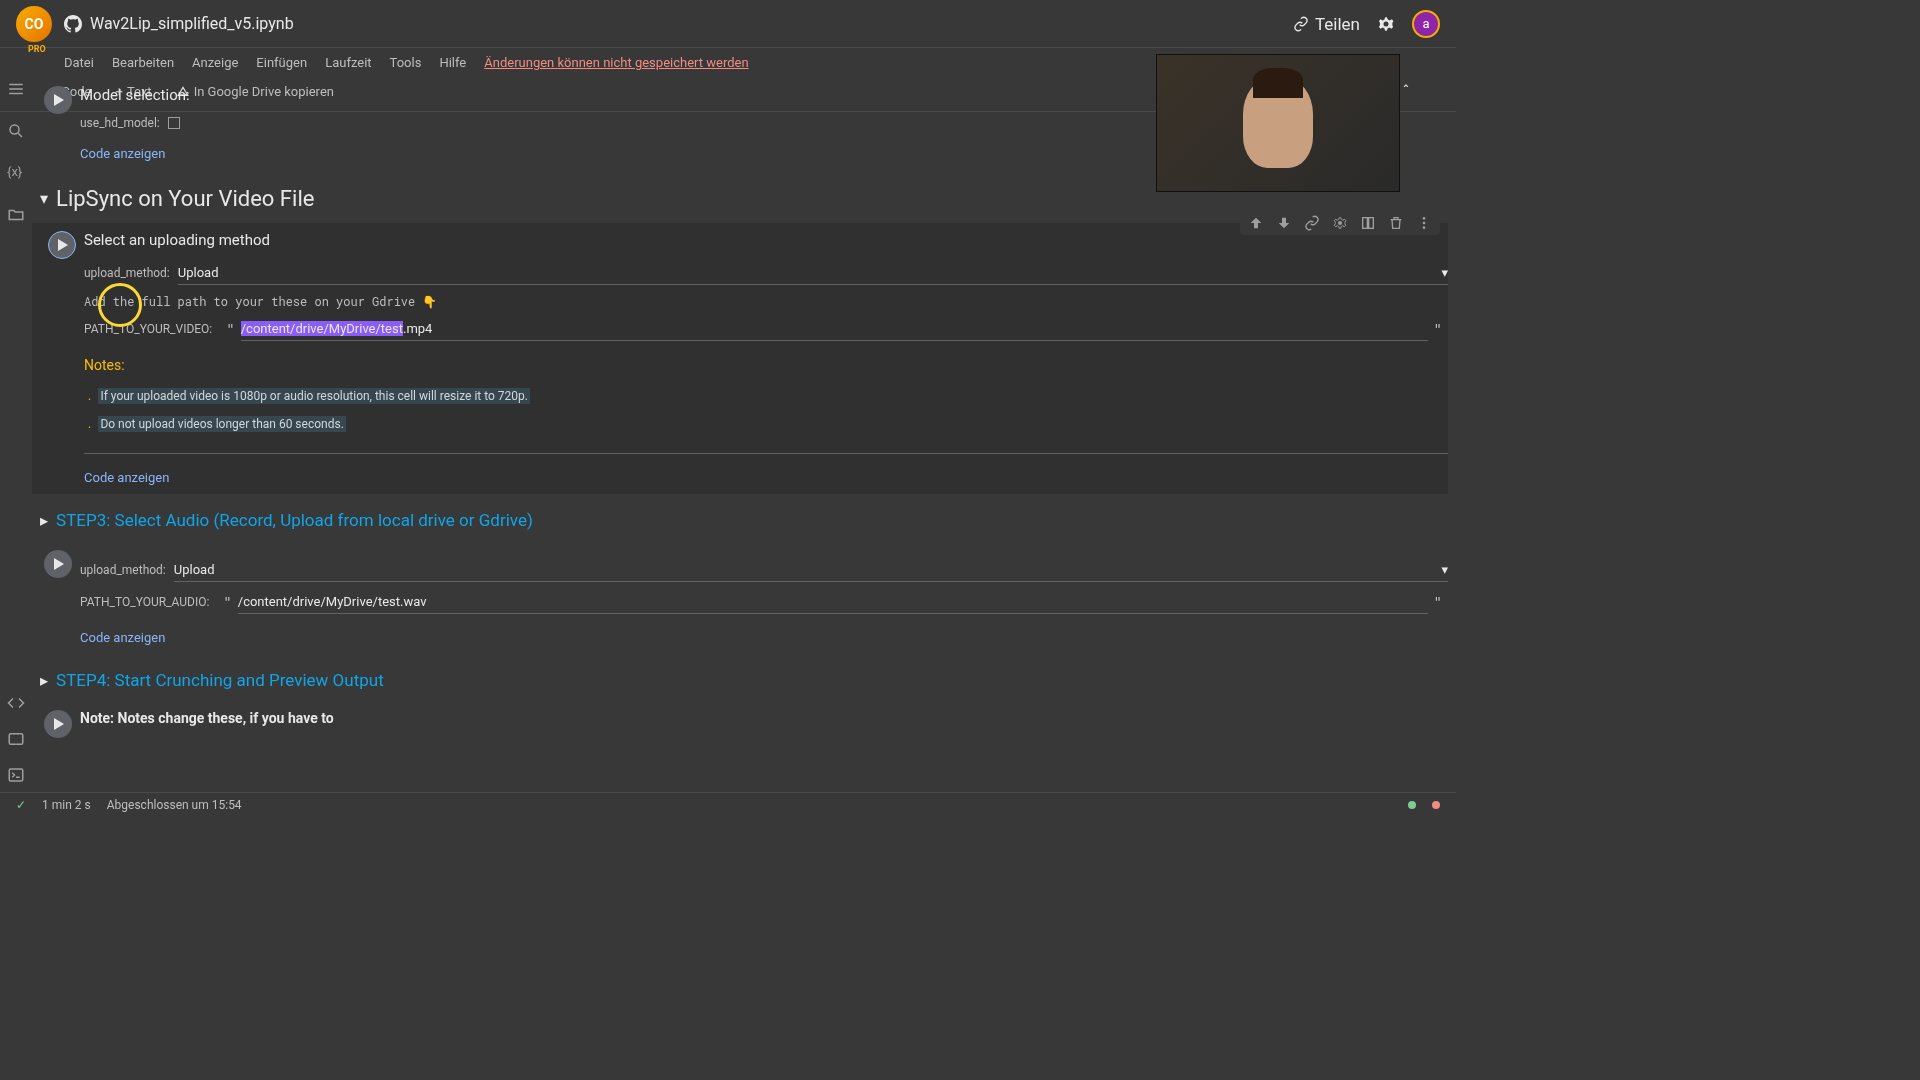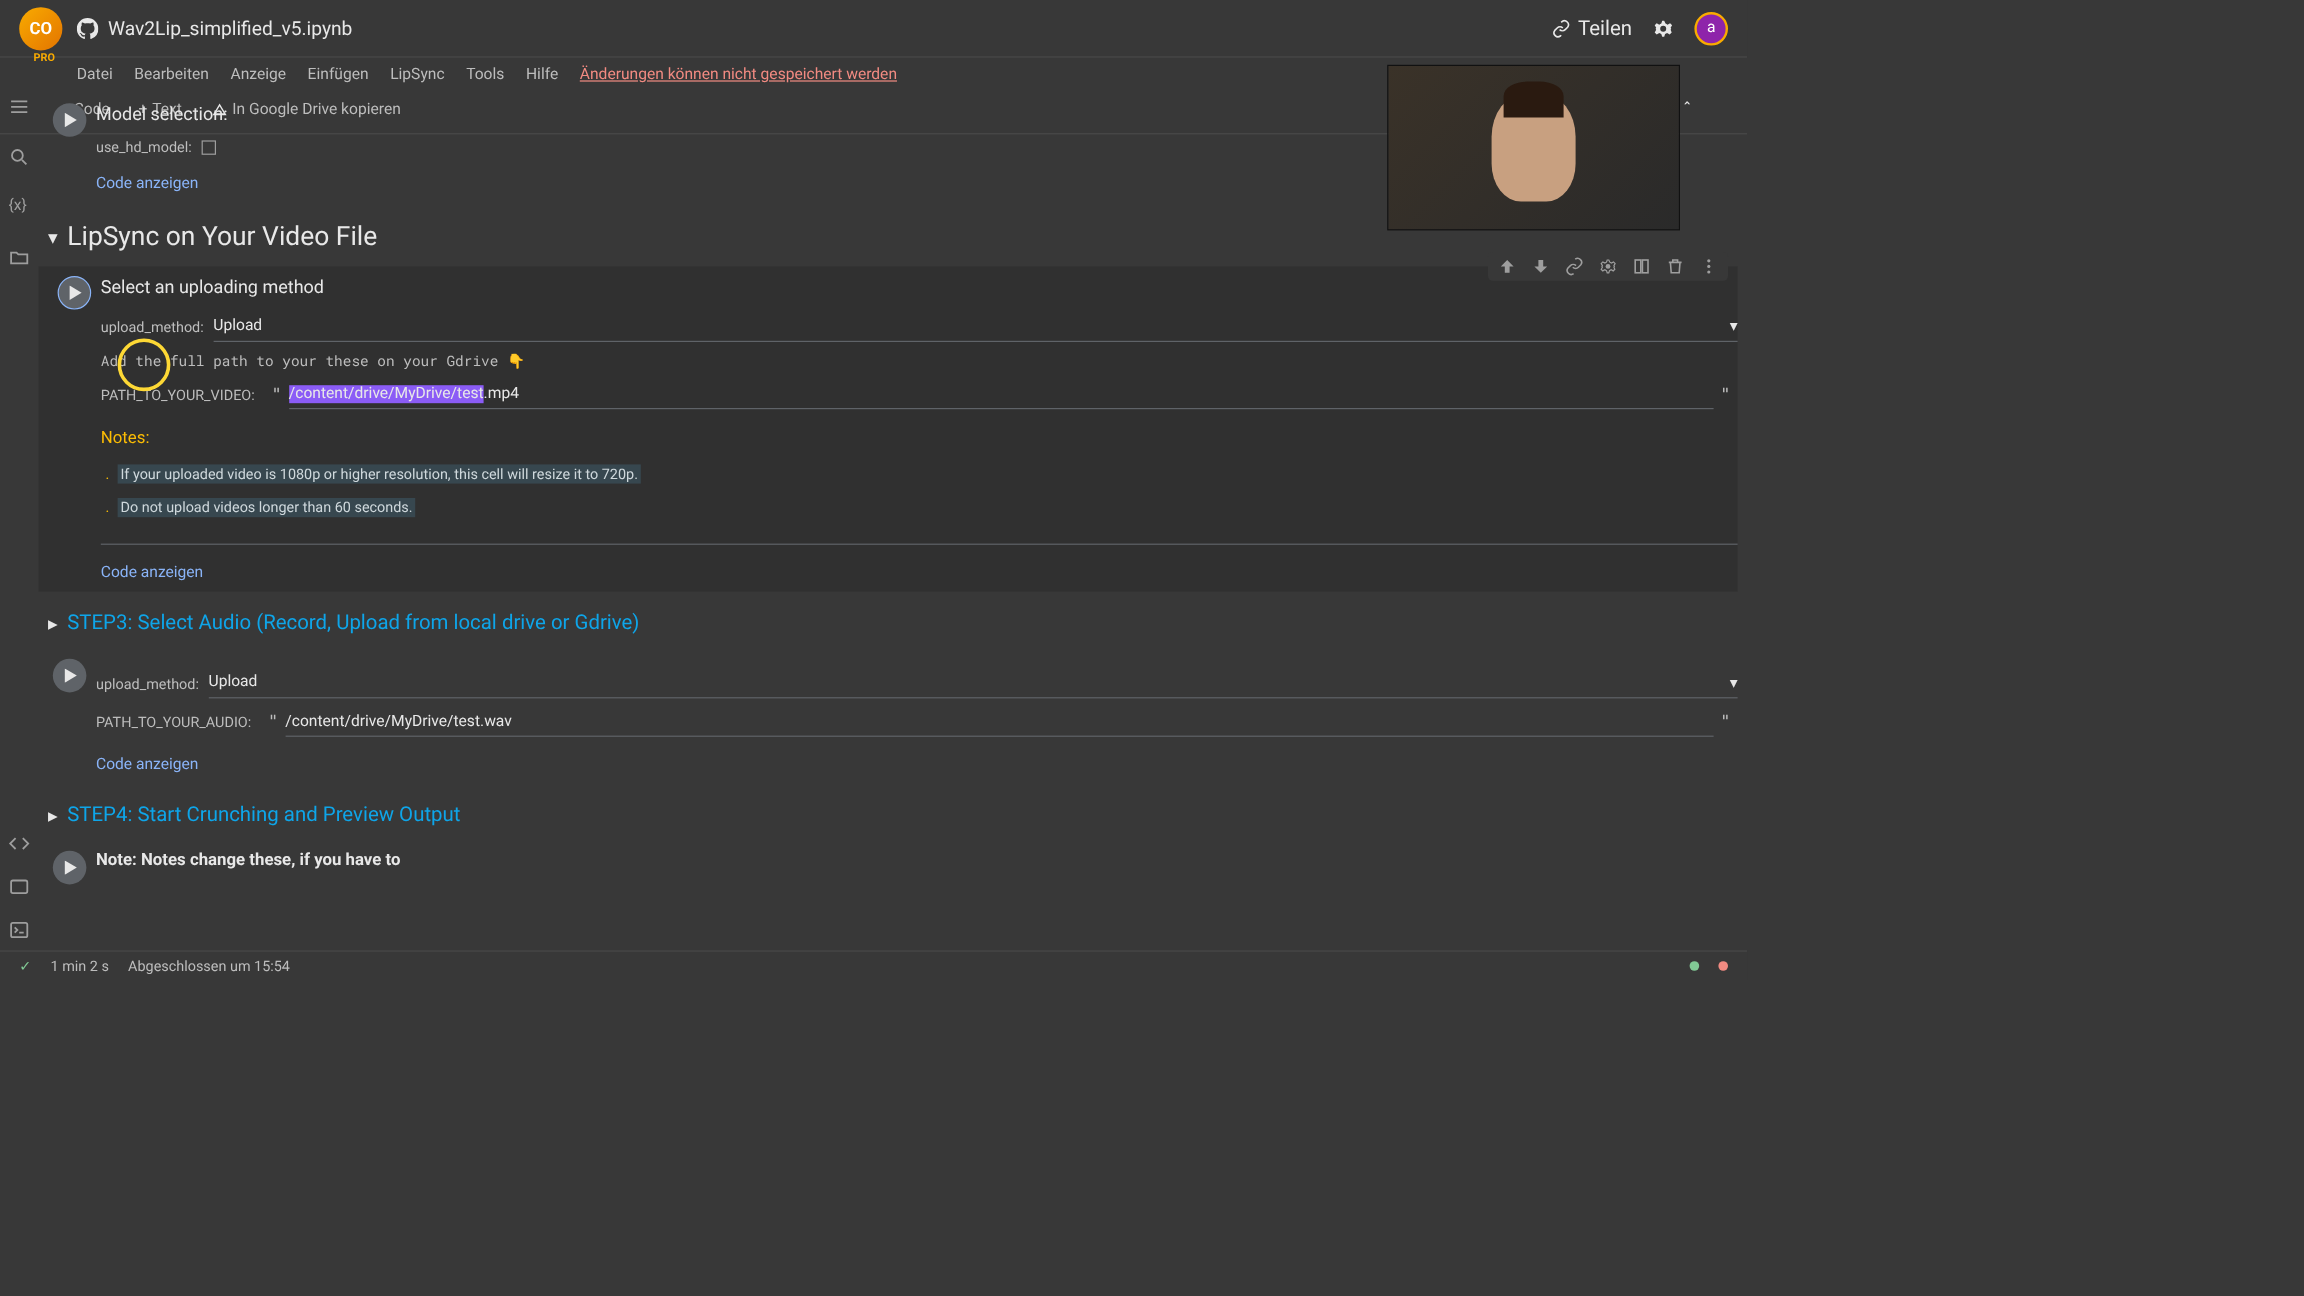--- a/index.html
+++ b/index.html
@@ -83,21 +83,21 @@
       </svg>
     <div class="avatar">a</div>
   </div>
 </div>
 
 <div class="menubar">
   <span>Datei</span>
   <span>Bearbeiten</span>
   <span>Anzeige</span>
   <span>Einfügen</span>
-  <span>LipSync</span>
+  <span>Laufzeit</span>
   <span>Tools</span>
   <span>Hilfe</span>
   <span class="menu-warning">Änderungen können nicht gespeichert werden</span>
 </div>
 
 <div class="toolbar">
   <div class="tool-btn">+ <span>Code</span></div>
   <div class="tool-btn">+ <span>Text</span></div>
   <div class="tool-btn">
     <svg width="14" height="14" viewBox="0 0 24 24" fill="#e8e8e8">
@@ -200,21 +200,21 @@
       </div>
     </div>
     <div class="note-text">Add the full path to your these on your Gdrive 👇</div>
     <div class="form-row">
       <span class="form-label">PATH_TO_YOUR_VIDEO:</span>
       <span class="quote-mark">"</span>
       <div class="form-input"><span class="selected-text">/content/drive/MyDrive/test</span><span>.mp4</span></div>
       <span class="quote-mark">"</span>
     </div>
     <div class="notes-header">Notes:</div>
-    <div class="highlight-line"><span class="dot">.</span> <span class="text">If your uploaded video is 1080p or higher resolution, this cell will resize it to 720p.</span></div><br>
+    <div class="highlight-line"><span class="dot">.</span> <span class="text">If your uploaded video is 1080p or audio resolution, this cell will resize it to 720p.</span></div><br>
     <div class="highlight-line"><span class="dot">.</span> <span class="text">Do not upload videos longer than 60 seconds.</span></div>
     <hr class="hr-line">
     <span class="code-link">Code anzeigen</span>
     <div class="annotation-circle"></div>
   </div>
 
   <div class="section-header">
     <span class="section-caret">▸</span>
     <span class="section-title-md">STEP3: Select Audio (Record, Upload from local drive or Gdrive)</span>
   </div>

